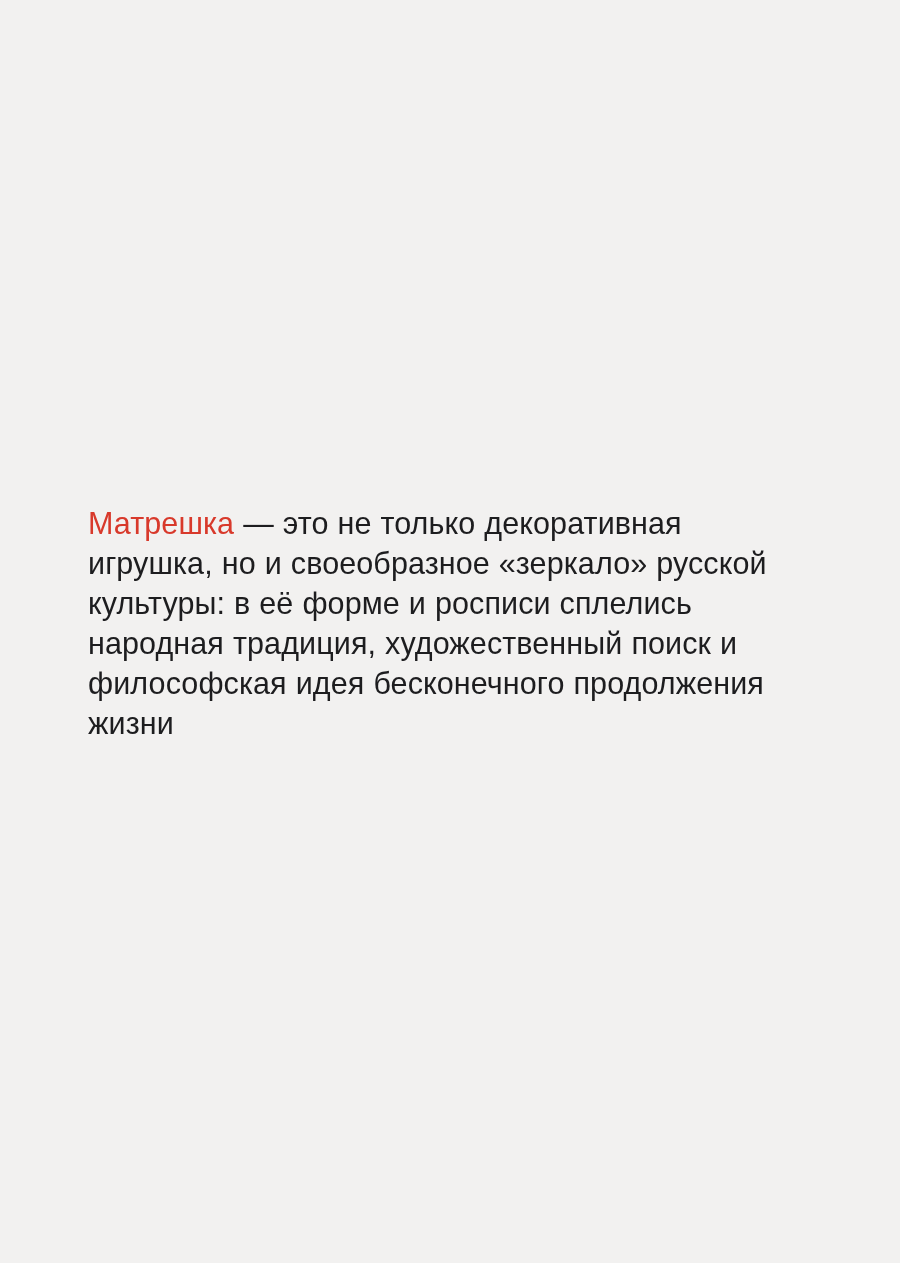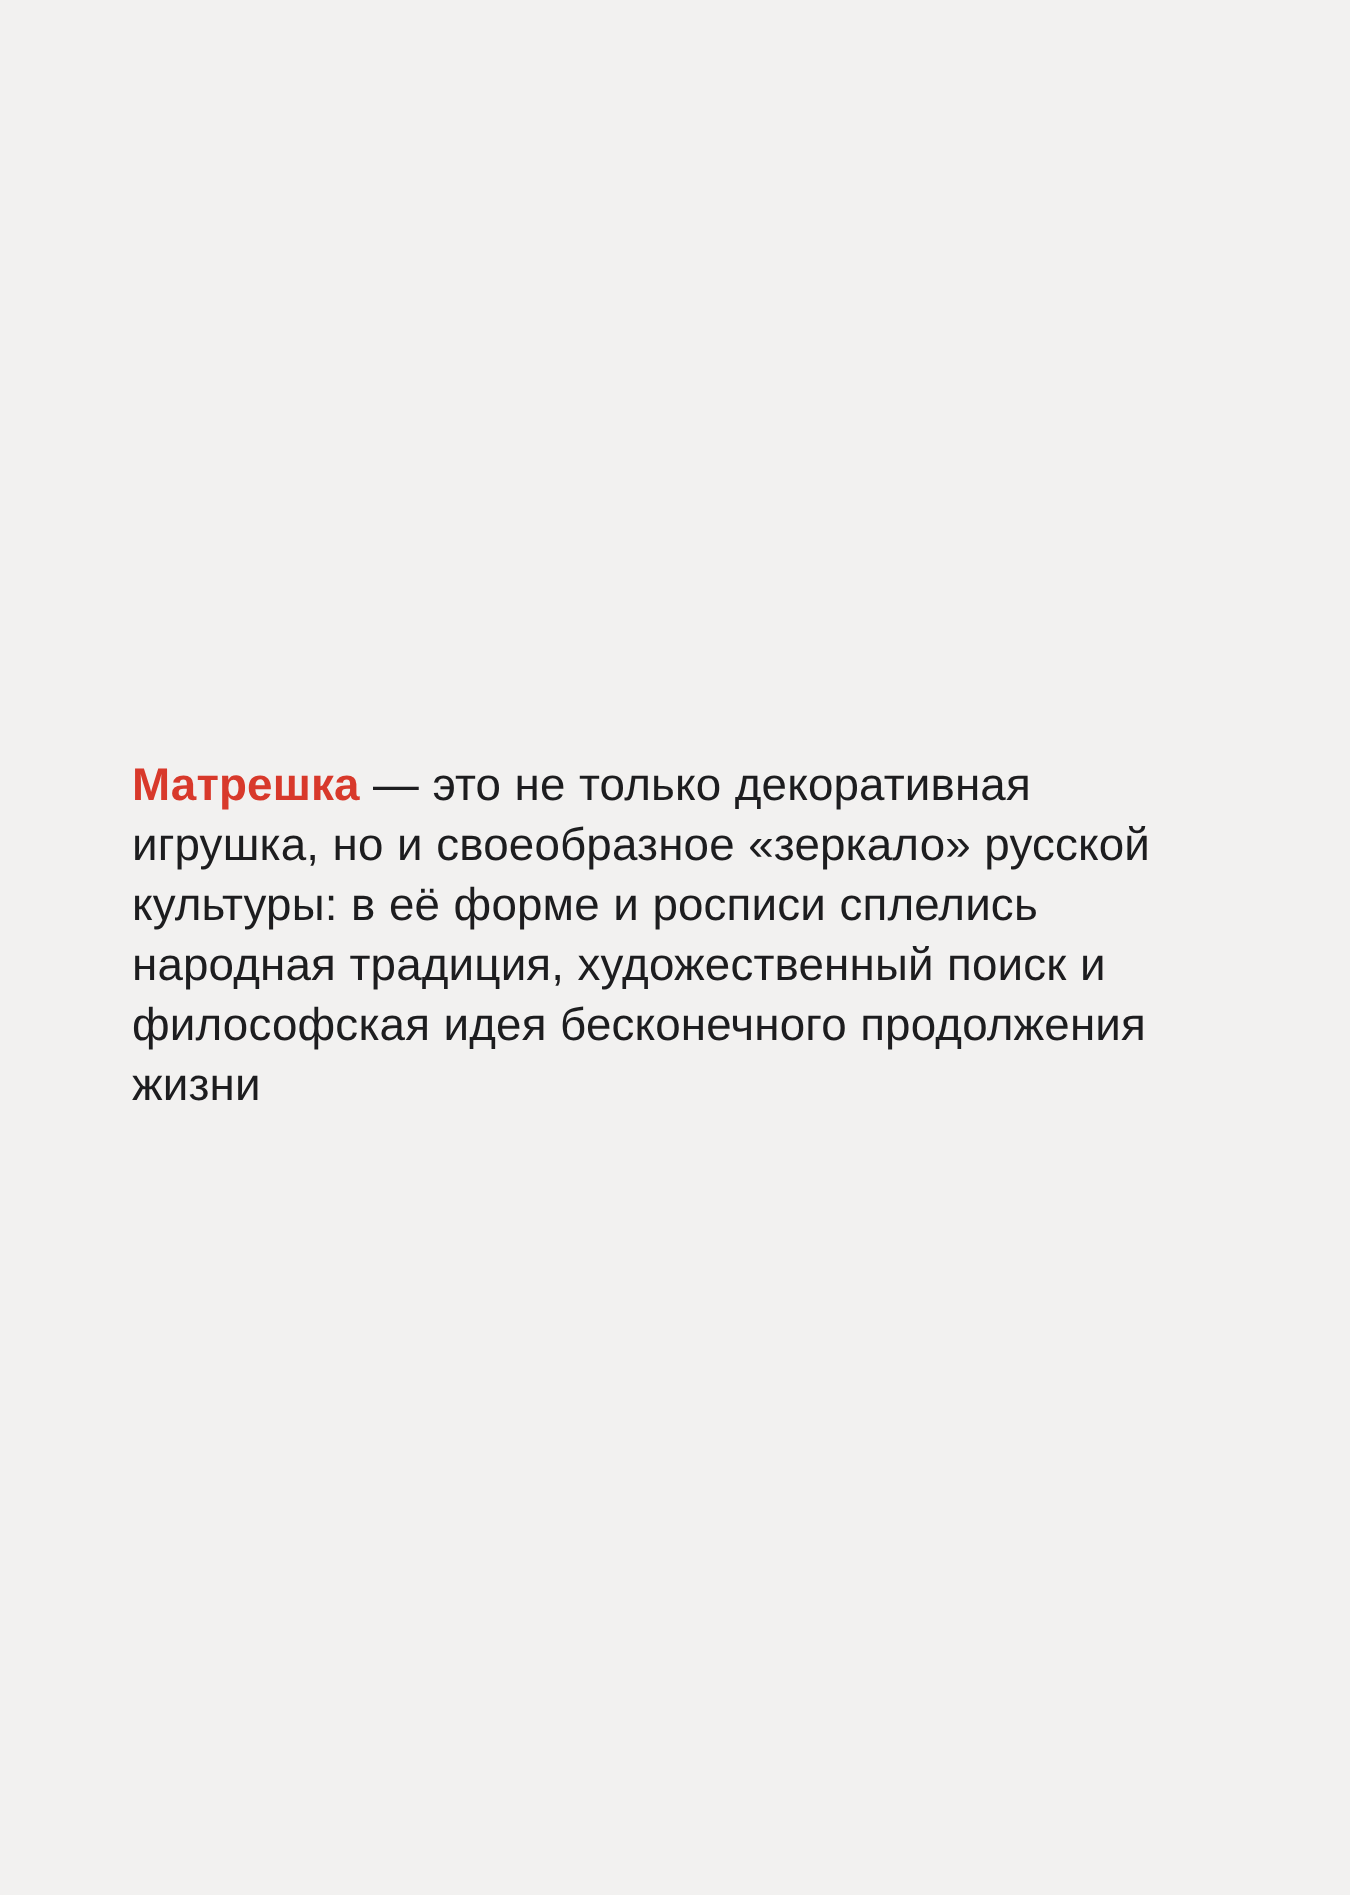--- a/index.html
+++ b/index.html
@@ -29,21 +29,21 @@
     margin: 0;
     font-size: 30.5px;
     line-height: 40px;
     color: #1d1d1f;
     font-weight: 400;
     letter-spacing: 0.1px;
     word-spacing: 0.4px;
   }
   .lead-word {
     color: #d8392b;
-    font-weight: 700;
+    font-weight: 400;
   }
 </style>
 </head>
 <body>
 
 <div class="page">
   <div class="statement-block">
     <p class="statement"><span class="lead-word">Матрешка</span><span> — это не только декоративная игрушка, но и своеобразное «зеркало» русской культуры: в её форме и росписи сплелись народная традиция, художественный поиск и философская идея бесконечного продолжения жизни</span></p>
   </div>
 </div>

